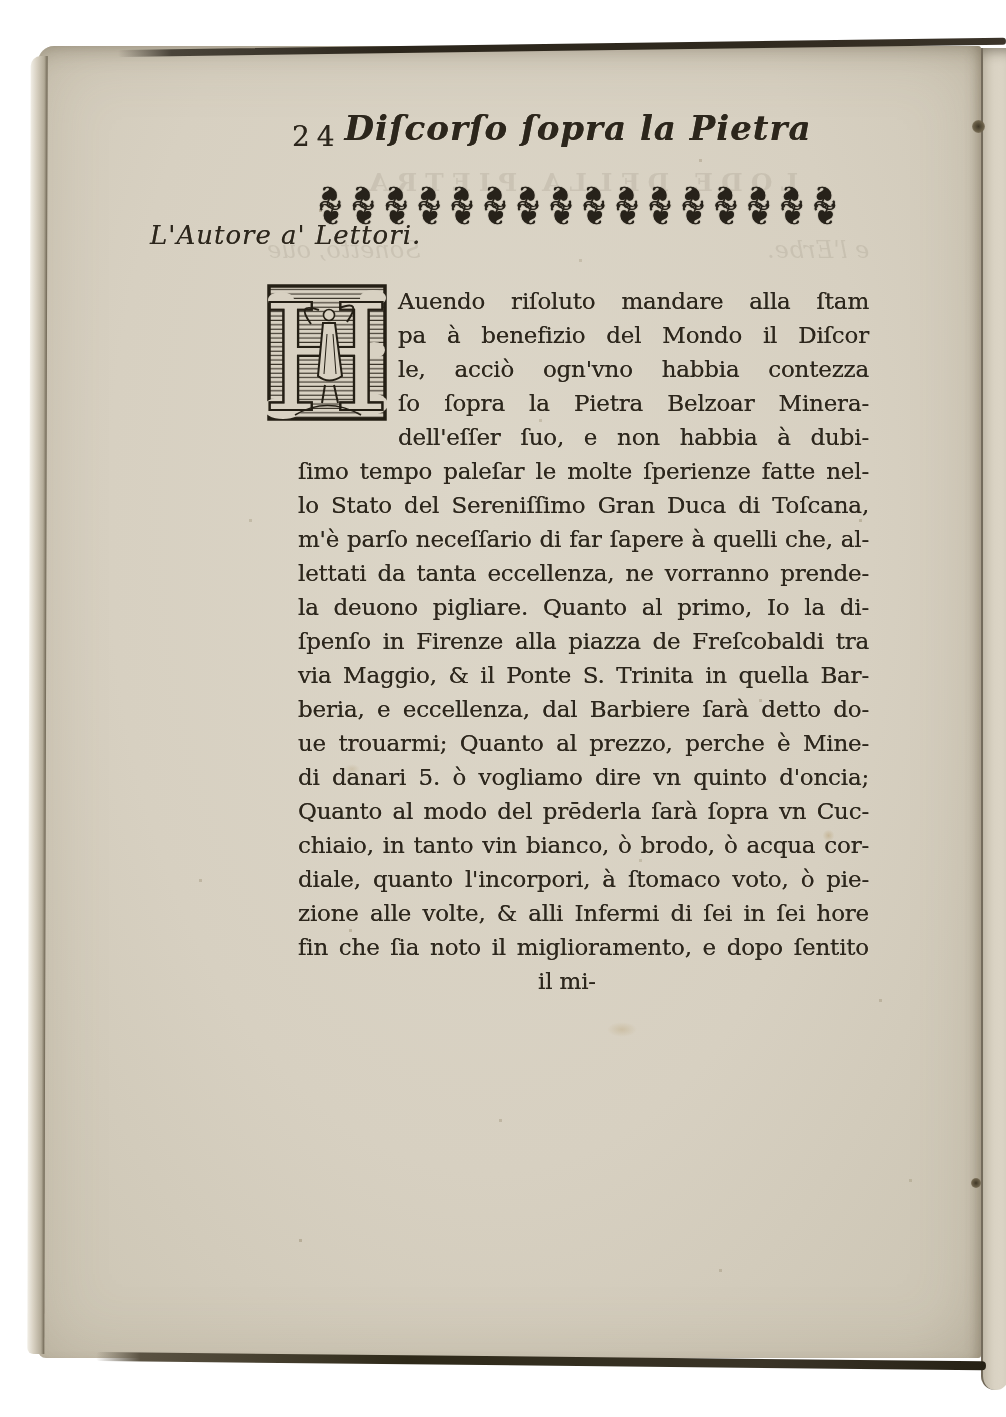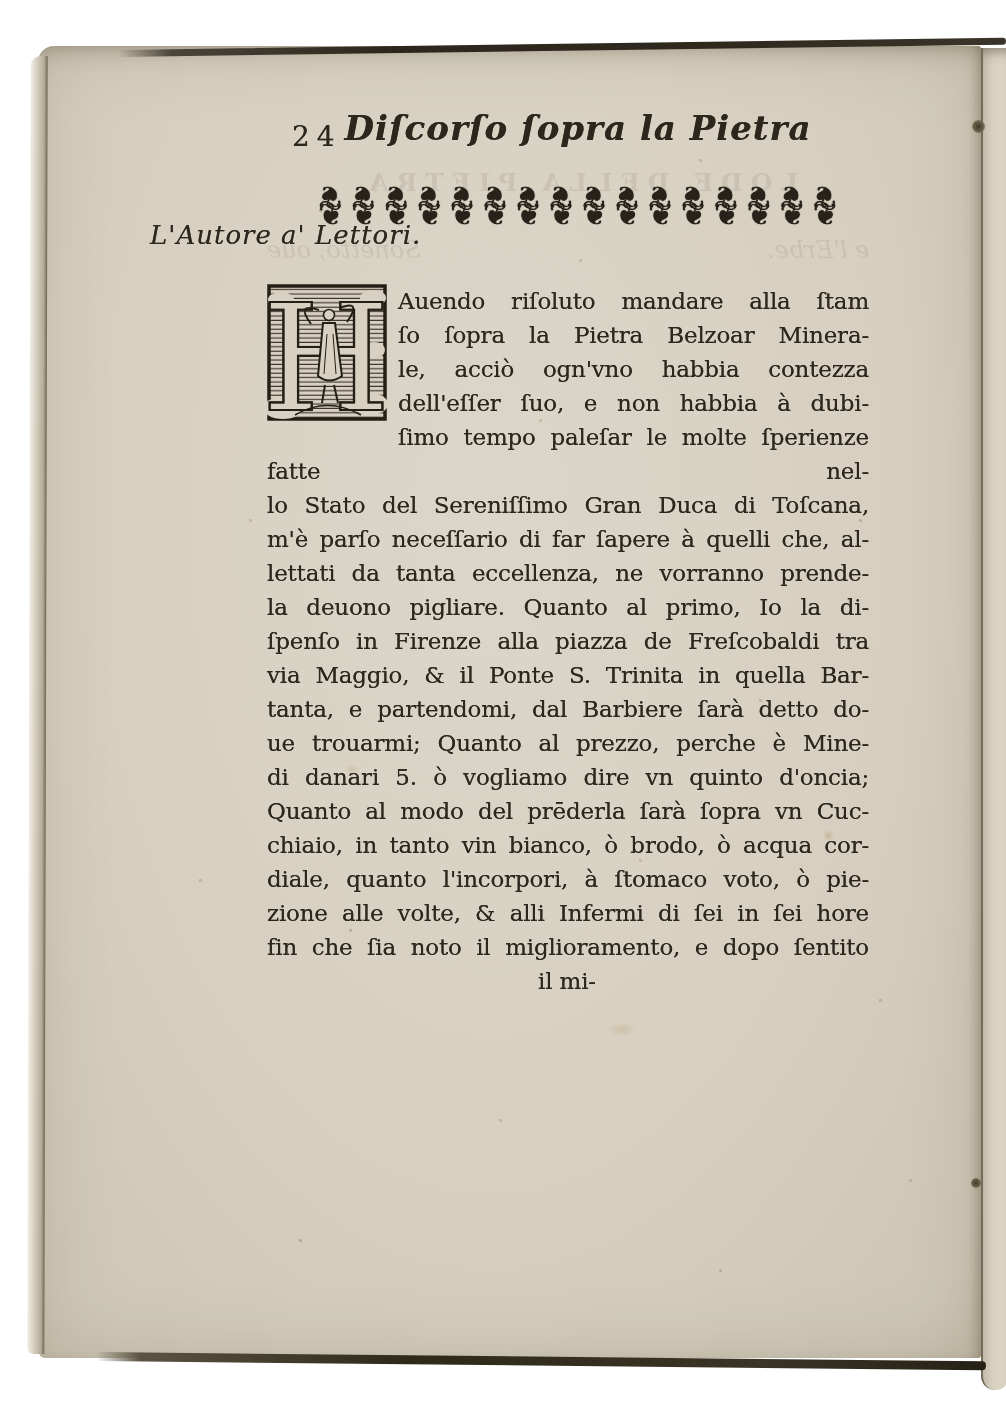--- a/index.html
+++ b/index.html
@@ -73,21 +73,21 @@
     font-style:italic;font-size:26px;letter-spacing:1px;
   }
   
   .ghost{position:absolute;color:#6a604c;opacity:0.13;filter:blur(0.6px);}
   .ghost .mir{display:inline-block;transform:scaleX(-1);}
   .ghost-caps{left:280px;top:168px;width:600px;text-align:center;font-size:25px;letter-spacing:8px;font-weight:bold;}
   .ghost-sonetto{left:267px;top:236px;width:602px;font-style:italic;font-size:24px;}
   .ghost-sonetto .gl{float:left;} .ghost-sonetto .gr{float:right;}
   
   .text-block{position:absolute;left:267px;top:284px;width:602px;font-size:23px;line-height:34px;letter-spacing:-0.2px;}
-  .tl{text-align:justify;text-align-last:justify;white-space:normal;}
+  .tl{text-align:justify;text-align-last:justify;white-space:normal;padding-left:31px;}
   .dropcap-float{float:left;width:122px;height:170px;margin-right:9px;}
   .catchword{text-align:center;line-height:34px;padding-right:2px;}
 </style>
 </head>
 <body>
 
 <div class="stage">
 
   <div class="page"></div>
   <div class="leaf-right"></div>
@@ -142,31 +142,32 @@
           <path d="M80 38 Q96 15 72 24"></path>
           <circle cx="62" cy="31" r="5.5" fill="#d8d1c2" stroke-width="1.6"></circle>
           <path d="M56 39 L51 92 Q62 101 75 92 L68 39 Z" fill="#d8d1c2"></path>
           <path d="M60 50 L57 90 M66 50 L69 90" stroke-width="1"></path>
           <path d="M58 101 L55 119 M67 101 L71 119"></path>
           <path d="M28 131 Q60 112 94 131" stroke-width="1.6"></path>
         </g>
       </svg>
     </div>
     <div class="tl">Auendo riſoluto mandare alla ſtam</div>
+    <div class="tl">pa à benefizio del Mondo il Diſcor</div>
+    <div class="tl">le, acciò ogn'vno habbia contezza</div>
     <div class="tl">ſo ſopra la Pietra Belzoar Minera-</div>
-    <div class="tl">le, acciò ogn'vno habbia contezza</div>
     <div class="tl">dell'eſſer ſuo, e non habbia à dubi-</div>
     <div class="tl">ſimo tempo paleſar le molte ſperienze fatte nel-</div>
     <div class="tl">lo Stato del Sereniſſimo Gran Duca di Toſcana,</div>
     <div class="tl">m'è parſo neceſſario di far ſapere à quelli che, al-</div>
     <div class="tl">lettati da tanta eccellenza, ne vorranno prende-</div>
     <div class="tl">la deuono pigliare. Quanto al primo, Io la di-</div>
     <div class="tl">ſpenſo in Firenze alla piazza de Freſcobaldi tra</div>
     <div class="tl">via Maggio, &amp; il Ponte S. Trinita in quella Bar-</div>
-    <div class="tl">tanta, e partendomi, dal Barbiere ſarà detto do-</div>
+    <div class="tl">beria, e eccellenza, dal Barbiere ſarà detto do-</div>
     <div class="tl">ue trouarmi; Quanto al prezzo, perche è Mine-</div>
     <div class="tl">di danari 5. ò vogliamo dire vn quinto d'oncia;</div>
     <div class="tl">Quanto al modo del prēderla ſarà ſopra vn Cuc-</div>
     <div class="tl">chiaio, in tanto vin bianco, ò brodo, ò acqua cor-</div>
     <div class="tl">diale, quanto l'incorpori, à ſtomaco voto, ò pie-</div>
     <div class="tl">zione alle volte, &amp; alli Infermi di ſei in ſei hore</div>
     <div class="tl">fin che ſia noto il miglioramento, e dopo ſentito</div>
     <div class="catchword">il mi-</div>
   </div>
 

